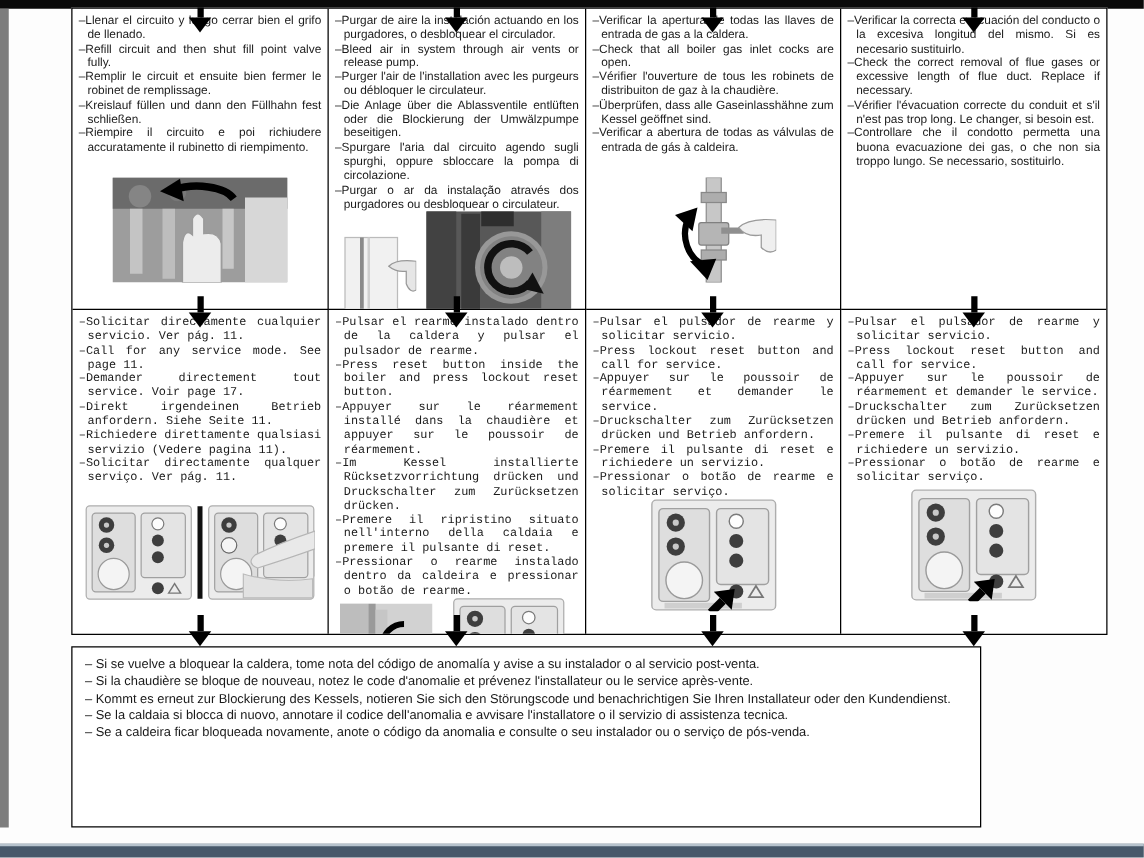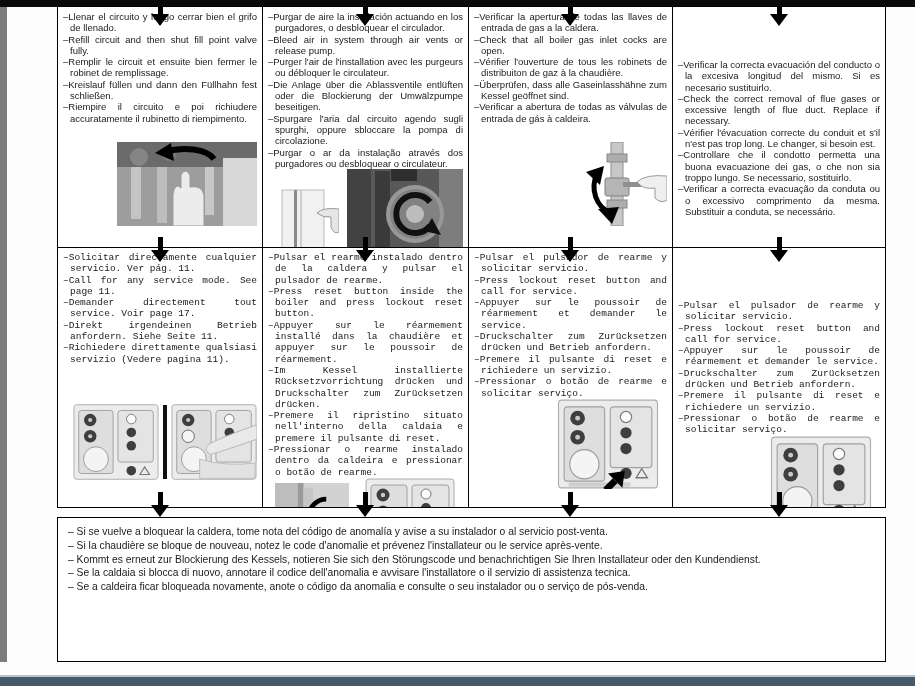--- a/index.html
+++ b/index.html
@@ -12,39 +12,39 @@
   .bottom-bar { position:absolute; left:0; bottom:0; width:915px; height:11px; background:#47586a; border-top:2px solid #b7c3cd; }
 
   .main-table {
     position:absolute; left:57px; top:6px; width:829px; height:502px;
     border:1.8px solid #000;
     display:grid;
     grid-template-columns:205px 206px 204px 1fr;
     grid-template-rows:241px 1fr;
     background:#fff;
   }
-  .tcell { border-right:1.7px solid #000; border-bottom:1.7px solid #000; padding:4px 5px 18px 5px; overflow:hidden; display:flex; flex-direction:column;align-items:flex-end; }
-  .tcell.last-col { border-right:none;margin-top:48px; }
+  .tcell { border-right:1.7px solid #000; border-bottom:1.7px solid #000; padding:4px 5px 18px 5px; overflow:hidden; display:flex; flex-direction:column; }
+  .tcell.last-col { border-right:none; }
   .tcell.row2 { border-bottom:none;font-family:Liberation Mono, monospace; }
 
   .item { font-size:9.5px; line-height:11.3px; text-align:justify; padding-left:7px; text-indent:-7px; letter-spacing:0; }
 
   .figrow { display:flex; justify-content:center; align-items:flex-end; gap:8px; margin-top:auto; margin-bottom:3px; }
   .figrow svg { display:block; }
   .pair-divider { width:4px; height:74px; background:#111; align-self:center; }
 
   .arrow { position:absolute; width:18px; display:flex; flex-direction:column; align-items:center; z-index:6; }
   .arrow .stem { width:5px; background:#000; }
   .arrow .head { width:0; height:0; border-left:9px solid transparent; border-right:9px solid transparent; border-top:12px solid #000; }
   .a-top .stem { height:8px; }
   .a-mid .stem { height:13px; }
   .a-bot .stem { height:13px; }
 
   .footer-box {
-    position:absolute; left:57px; top:517px; width:829px; height:145px;
+    position:absolute; left:57px; top:517px; width:728px; height:145px;
     border:1.8px solid #000; background:#fff; padding:7px 10px;
   }
   .footer-box .f-item { font-size:10.3px; line-height:13.8px; padding-left:13px; text-indent:-13px; }
 </style>
 </head>
 <body>
 
 <div class="page">
 
   <div class="top-bar"></div>
@@ -124,29 +124,29 @@
           <path d="M52 65 L45 82 L31 67 Z" fill="#000"></path>
         </svg>
       </div>
     </div>
 
     <div class="tcell last-col">
       <div class="item">–Verificar la correcta evacuación del conducto o la excesiva longitud del mismo. Si es necesario sustituirlo.</div>
       <div class="item">–Check the correct removal of flue gases or excessive length of flue duct. Replace if necessary.</div>
       <div class="item">–Vérifier l'évacuation correcte du conduit et s'il n'est pas trop long. Le changer, si besoin est.</div>
       <div class="item">–Controllare che il condotto permetta una buona evacuazione dei gas, o che non sia troppo lungo. Se necessario, sostituirlo.</div>
-      <div class="item">–Verificar a correcta evacuação da conduta ou o excessivo comprimento da mesma. Substituir a conduta, se necessário.</div>
     </div>
 
     <div class="tcell row2">
       <div class="item">–Solicitar directamente cualquier servicio. Ver pág. 11.</div>
       <div class="item">–Call for any service mode. See page 11.</div>
       <div class="item">–Demander directement tout service. Voir page 17.</div>
       <div class="item">–Direkt irgendeinen Betrieb anfordern. Siehe Seite 11.</div>
       <div class="item">–Richiedere direttamente qualsiasi servizio (Vedere pagina 11).</div>
+      <div class="item">–Solicitar directamente qualquer serviço. Ver pág. 11.</div>
       <div class="figrow" style="gap:4px; margin-bottom:8px;">
         <svg width="86" height="78" viewBox="0 0 90 80">
           <rect x="1" y="1" width="88" height="78" rx="3" fill="#ececec" stroke="#adadad"></rect>
           <rect x="6" y="7" width="36" height="66" rx="3" fill="#dedede" stroke="#a0a0a0"></rect>
           <circle cx="18" cy="17" r="6.5" fill="#3e3e3e"></circle>
             <circle cx="18" cy="17" r="2.2" fill="#c9c9c9"></circle>
           <circle cx="18" cy="34" r="6.5" fill="#3e3e3e"></circle>
             <circle cx="18" cy="34" r="2.2" fill="#c9c9c9"></circle>
           <circle cx="24" cy="58" r="13" fill="#f4f4f4" stroke="#9a9a9a"></circle>
           <rect x="47" y="7" width="37" height="54" rx="3" fill="#e4e4e4" stroke="#a0a0a0"></rect>

